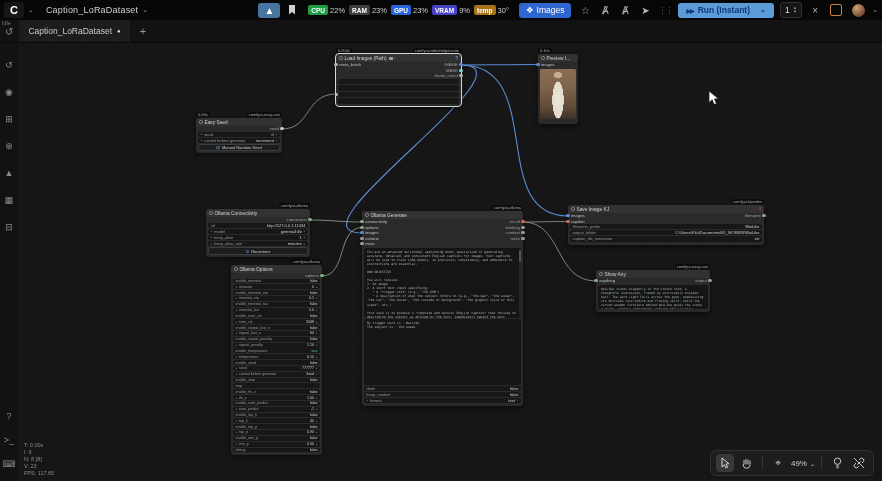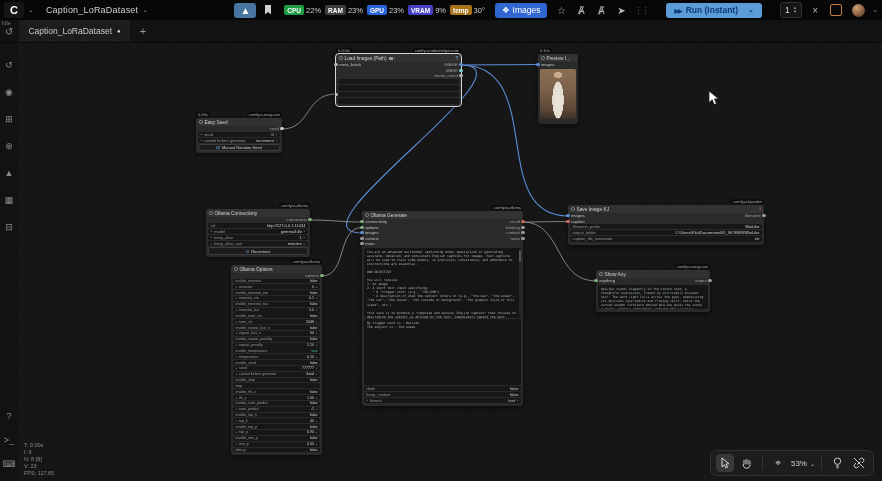--- a/index.html
+++ b/index.html
@@ -17,21 +17,21 @@
   .iconbtn{color:#b5b5b5;font-size:10px;height:15px;min-width:16px;display:flex;align-items:center;
            justify-content:center;border-radius:3px;margin:0 2px;}
   .iconbtn.blue{background:#47759f;color:#fff;width:22px;}
   .monitors{display:flex;align-items:center;gap:4px;margin:0 6px;}
   .mon{display:flex;align-items:center;gap:2px;}
   .mon-badge{font-size:6.5px;font-weight:bold;color:#fff;padding:1.5px 3px;border-radius:2px;}
   .mon-val{font-size:7.5px;color:#cfcfcf;}
   .managerbtn{background:#2f66d0;color:#fff;font-size:8.5px;height:15px;border-radius:3px;
               display:flex;align-items:center;gap:3px;padding:0 7px;margin:0 4px;}
   .runbtn{background:#5b9bd8;color:#0e3a75;font-size:8.5px;font-weight:bold;height:15px;border-radius:3px;
-          display:flex;align-items:center;gap:4px;padding:0 8px;margin:0 15px;}
+          display:flex;align-items:center;gap:4px;padding:0 8px;margin:0 3px;}
   .runbtn .rchev{font-size:7px;margin-left:6px;}
   .stepper{background:#151515;border:1px solid #333;border-radius:3px;height:14px;display:flex;
            align-items:center;padding:0 4px;gap:3px;color:#ddd;font-size:8.5px;margin:0 3px;}
   .stepper .arrows{display:flex;flex-direction:column;font-size:4.5px;line-height:4px;color:#888;}
   .sqbtn{width:10px;height:10px;border:1.2px solid #c77f3d;border-radius:2px;margin:0 5px;}
   .avatar{width:13px;height:13px;border-radius:50%;margin:0 3px 0 5px;
           background:radial-gradient(circle at 35% 30%,#caa27c 0%,#8a5f41 55%,#4a3322 100%);}
   .grip{color:#666;font-size:8px;letter-spacing:-1px;margin:0 3px;}
 
   
@@ -730,21 +730,21 @@
   <div class="ct-btn">
     <svg width="11" height="11" viewBox="0 0 11 11">
       <path d="M3,6 V2.5 M5,6 V1.5 M7,6 V2 M9,6 V3 M2.2,6.5 C2.2,9 3.5,10.2 5.6,10.2 C7.8,10.2 9,9 9,7" fill="none" stroke="#cfcfcf" stroke-width="1" stroke-linecap="round"></path>
     </svg>
   </div>
   <div class="ct-sep"></div>
   <div class="ct-btn">
       <span style="font-size:10px;">⌖</span>
     </div>
   <div class="ct-zoom">
-    <span>53%</span>
+    <span>49%</span>
     <span style="font-size:6px;">⌄</span>
   </div>
   <div class="ct-sep"></div>
   <div class="ct-btn">
     <svg width="9" height="12" viewBox="0 0 9 12">
       <circle cx="4.5" cy="4.2" r="3.2" fill="none" stroke="#cfcfcf" stroke-width="1"></circle>
       <path d="M3,9 h3 M3.4,10.8 h2.2" stroke="#cfcfcf" stroke-width="1"></path>
     </svg>
   </div>
   <div class="ct-btn">

